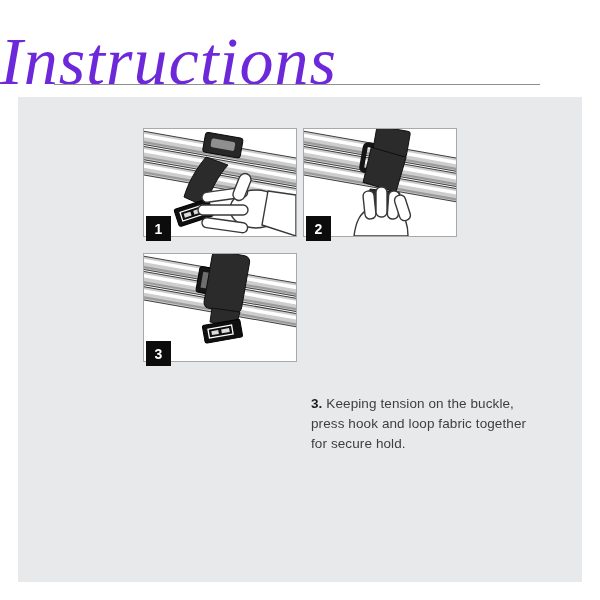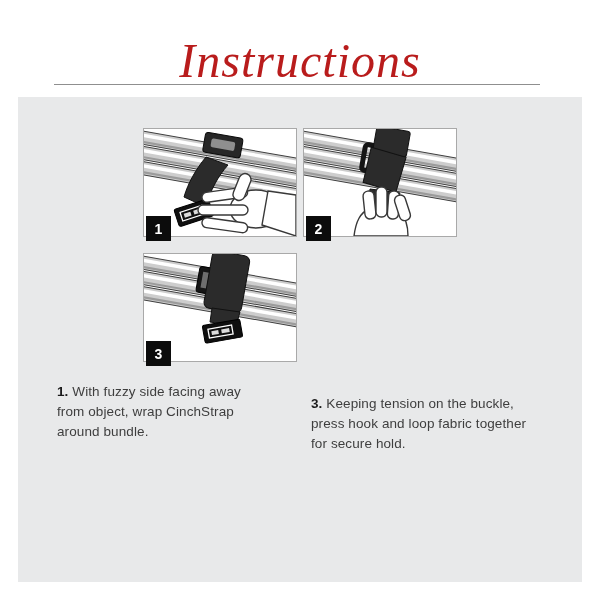--- a/index.html
+++ b/index.html
@@ -8,25 +8,25 @@
     background: #ffffff;
     overflow: hidden;
     font-family: "Liberation Sans", sans-serif;
   }
   .page { position: relative; width: 600px; height: 600px; }
 
   
   .header { position: relative; height: 97px; }
   .title {
     position: absolute; top: 34px; left: 0; width: 100%;
-    margin: 0; text-align: center;
+    margin: 0; text-align: left;
     font-family: "Liberation Serif", serif;
     font-style: italic; font-weight: 400;
-    font-size: 48px; line-height: 54px;
-    color: #b91c1c; letter-spacing: 1px;
+    font-size: 68px; line-height: 54px;
+    color: #6d28d9; letter-spacing: 1px;
   }
   .rule {
     position: absolute; top: 84px; left: 54px; width: 486px;
     border-top: 1px solid #8f8f8f; height: 0;
   }
 
   
   .canvas {
     position: relative; margin: 0 18px;
     height: 485px; background: #e8e9ea;
@@ -167,23 +167,20 @@
           <rect x="60" y="68" width="38" height="18" rx="2" fill="#0f0f0f" stroke="#000"></rect>
           <rect x="65" y="72.5" width="24" height="9" fill="none" stroke="#ffffff" stroke-width="1.3"></rect>
           <rect x="68" y="75" width="7" height="4" fill="#ffffff" opacity="0.85"></rect>
           <rect x="78" y="75" width="8" height="4" fill="#ffffff" opacity="0.85"></rect>
         </g>
       </svg>
       <span class="badge">3</span>
     </figure>
 
     <div class="col col-1">
-      <p class="step"><b class="num">1.</b> <span class="body">With fuzzy side facing away
-from object, wrap CinchStrap
-around bundle.</span></p>
     </div>
 
     <div class="col col-2">
       <p class="step"><b class="num">3.</b> <span class="body">Keeping tension on the buckle,
 press hook and loop fabric together
 for secure hold.</span></p>
     </div>
 
   </section>
 </div>

